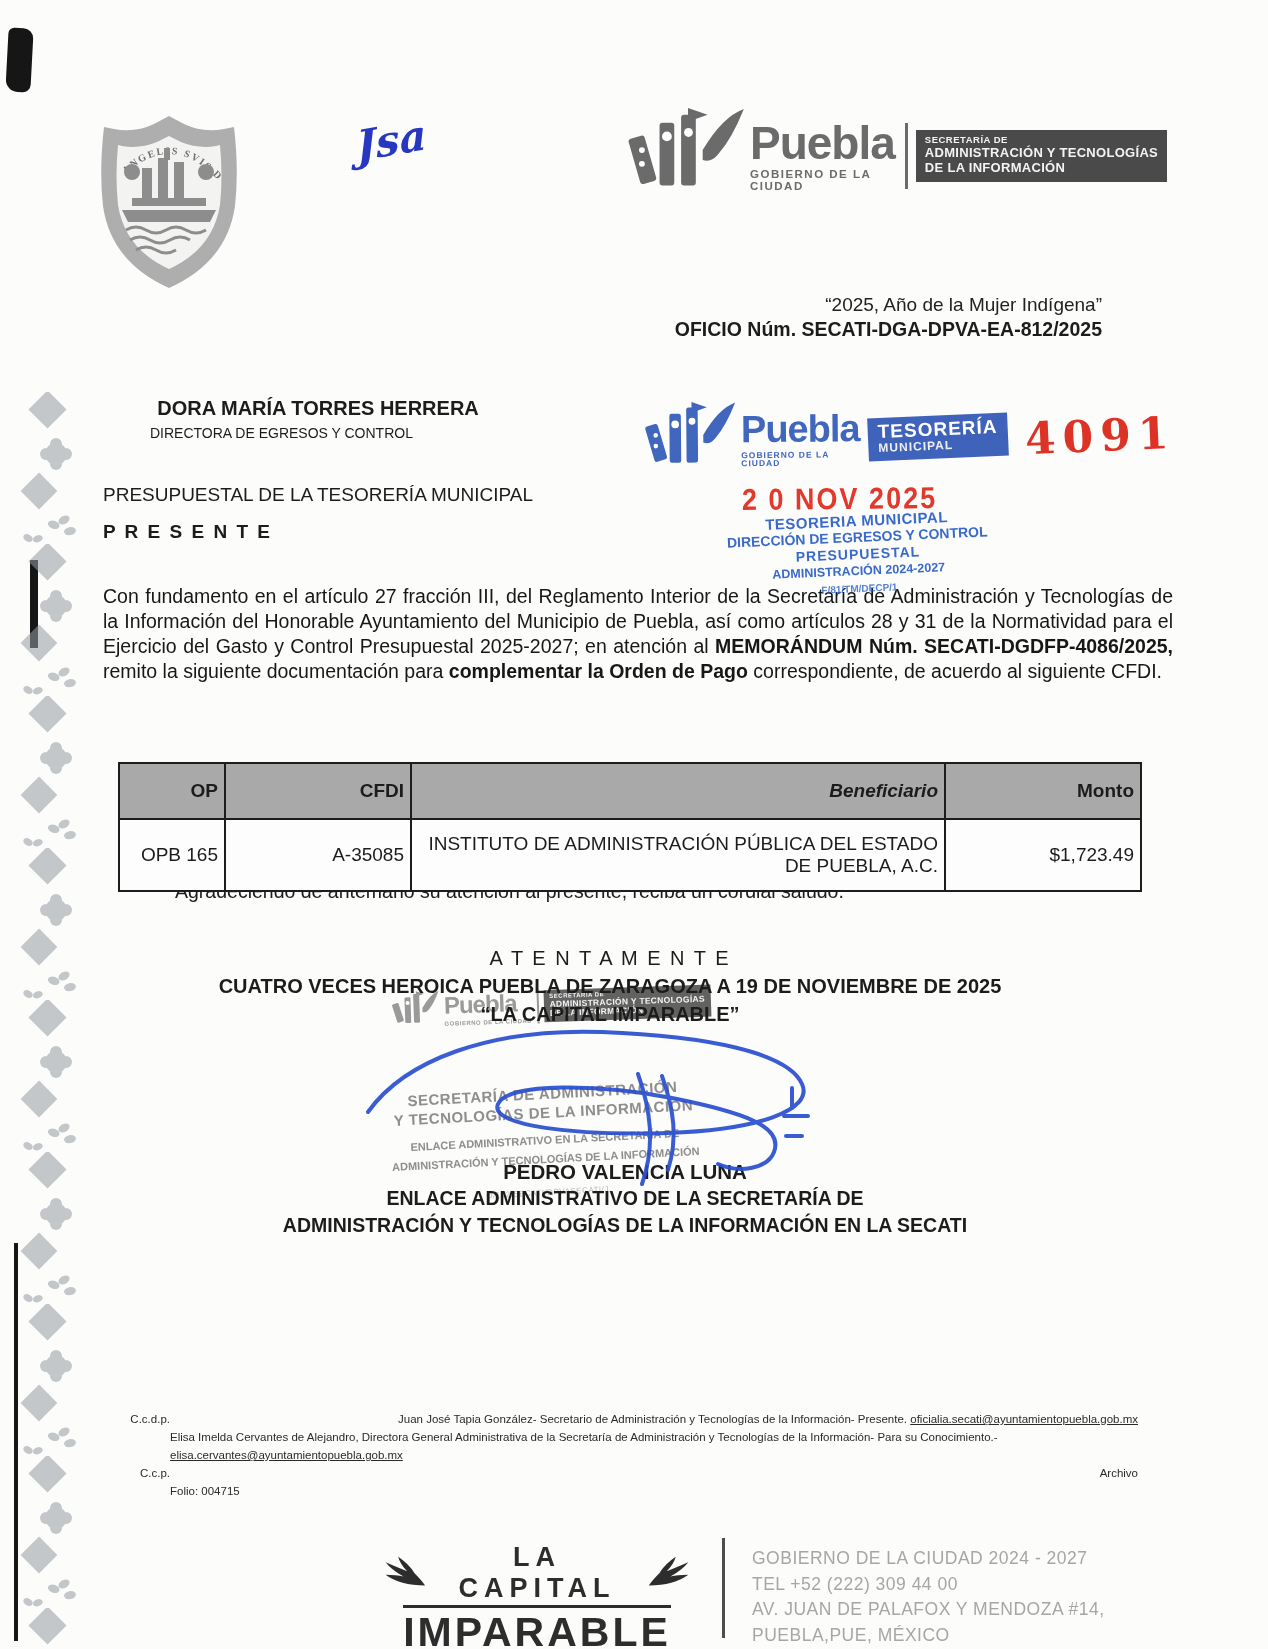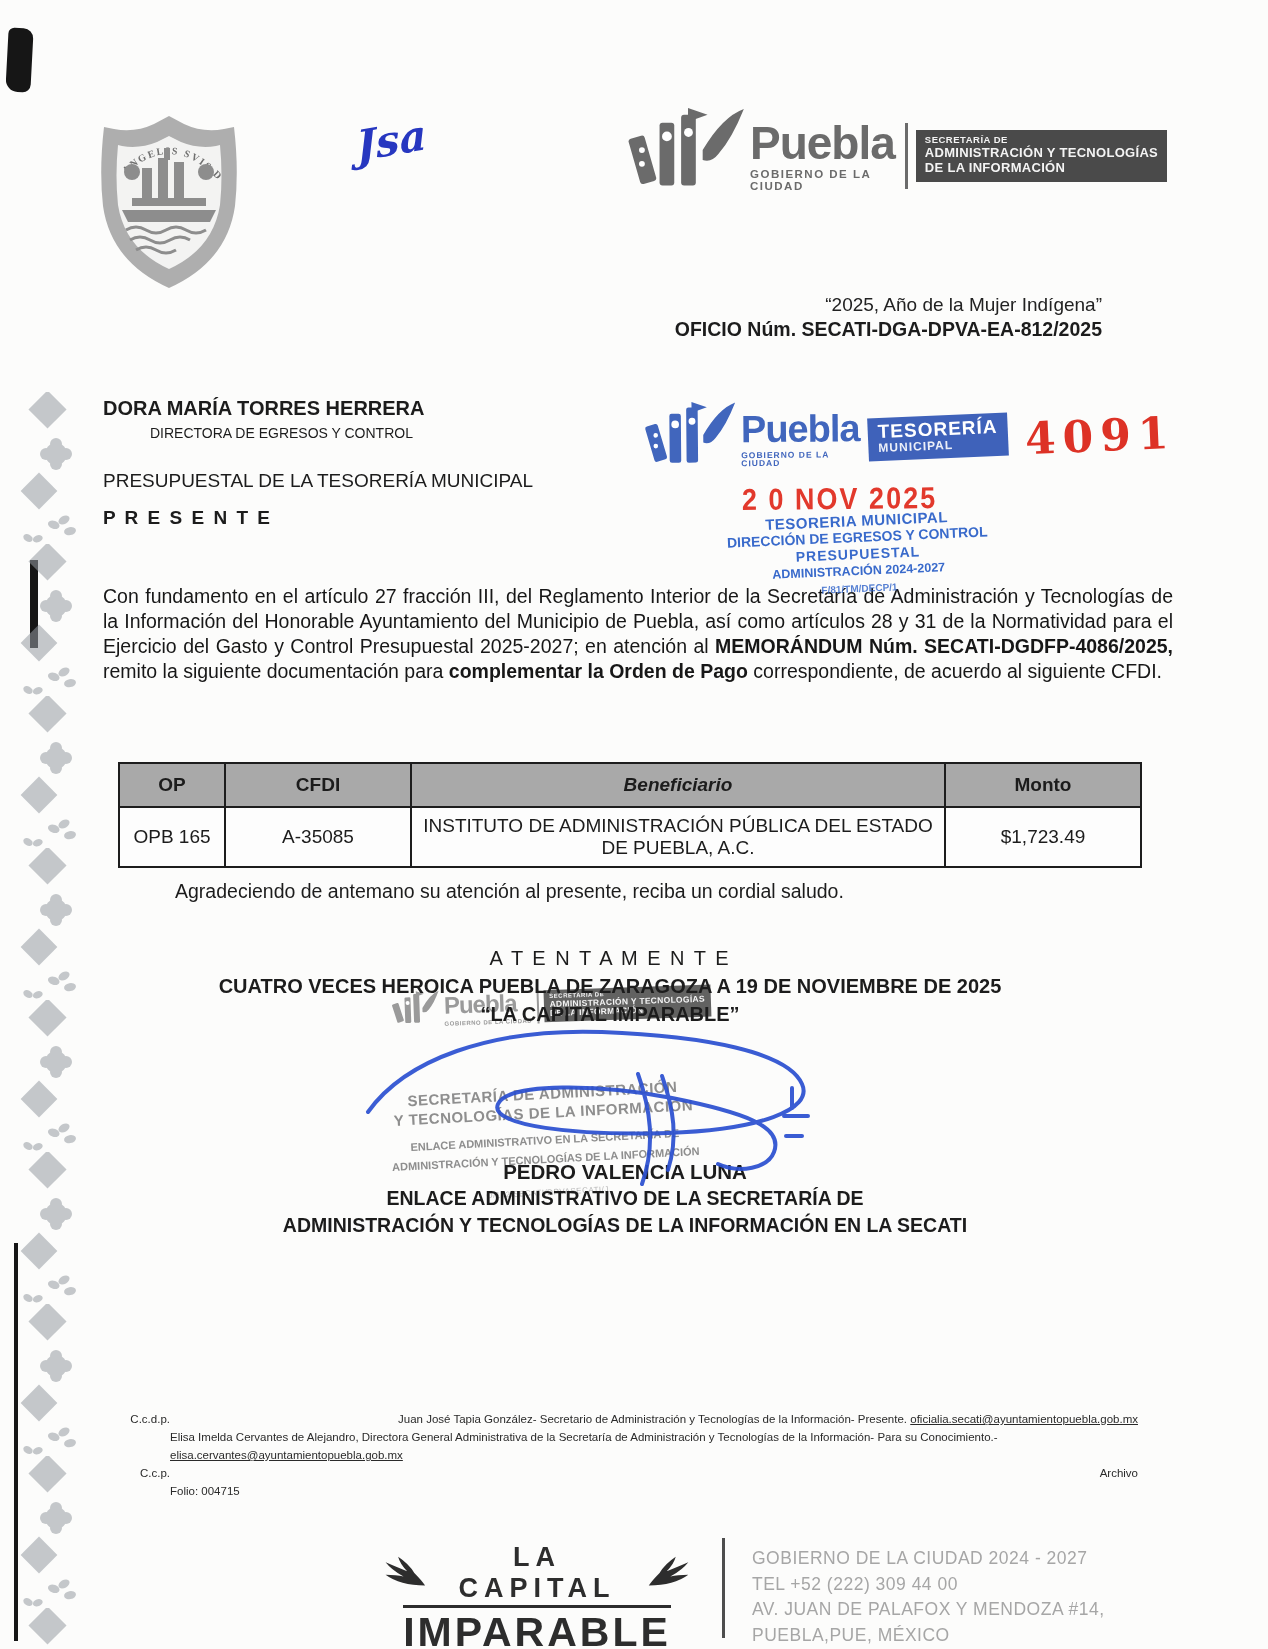--- a/index.html
+++ b/index.html
@@ -39,23 +39,23 @@
   .dept-box .d1{font-size:9.5px;font-weight:bold;letter-spacing:.5px;}
   .dept-box .d2,.dept-box .d3{font-size:13px;font-weight:bold;letter-spacing:.3px;}
 
   
   #quote-block{right:166px;top:268px;text-align:right;line-height:25px;}
   #quote-line{font-size:19px;color:#222;margin-top:24px;}
   #oficio-line{font-size:19.5px;font-weight:bold;}
 
   
   #addressee{left:103px;top:396px;line-height:1.25;}
-  #addressee .a-name{font-size:20px;font-weight:bold;}
+  #addressee .a-name{font-size:20px;font-weight:bold;text-align:center;}
   #addressee .a-t1{font-size:14px;margin-top:4px;margin-left:47px;}
-  #addressee .a-t2{font-size:19px;margin-top:26px;}
+  #addressee .a-t2{font-size:19px;margin-top:40px;}
   #addressee .a-presente{font-size:19px;font-weight:bold;letter-spacing:2px;margin-top:14px;}
 
   
   #treasury-stamp{left:645px;top:390px;width:470px;height:95px;display:flex;align-items:center;color:#4166bd;transform:rotate(-0.5deg);}
   #treasury-stamp .wordmark .brand{font-size:38px;color:#4166bd;}
   #treasury-stamp .wordmark .brand-sub{font-size:8.5px;color:#4166bd;letter-spacing:1px;}
   .tes-box{background:#3f62ba;color:#fff;padding:4px 10px 6px 10px;margin-left:8px;transform:rotate(-2deg);line-height:1.05;flex:none;}
   .tes-box .tb1{font-size:19px;font-weight:bold;letter-spacing:1px;}
   .tes-box .tb2{font-size:12px;font-weight:bold;letter-spacing:1px;opacity:.9;}
   #folio-number{
@@ -74,21 +74,21 @@
   #received-stamp .r3{font-size:14px;font-weight:bold;letter-spacing:1px;}
   #received-stamp .r4{font-size:12.5px;font-weight:bold;}
   #received-stamp .r5{font-size:10px;font-weight:bold;opacity:.85;}
 
   
   #body-par{left:103px;top:584px;width:1070px;font-size:19.5px;line-height:25px;text-align:justify;z-index:2;color:#171717;}
   #body-par b{font-weight:bold;}
 
   
   #cfdi-table{left:118px;top:762px;border-collapse:collapse;z-index:2;}
-  #cfdi-table th,#cfdi-table td{border:2.5px solid #1d1d1d;font-size:19px;text-align:center;padding:3px 6px;}
+  #cfdi-table th,#cfdi-table td{border:2.5px solid #1d1d1d;font-size:19px;text-align:right;padding:9px 6px;}
   #cfdi-table th{background:#a9a9a9;font-weight:bold;height:36px;}
   #cfdi-table td{height:52px;background:#fdfdfd;}
   .col-op{width:92px;} .col-cfdi{width:172px;} .col-ben{width:520px;font-style:italic;} .col-monto{width:182px;}
 
   
   #thanks{left:175px;top:880px;font-size:19.5px;}
 
   
   #closing{left:55px;top:944px;width:1110px;text-align:center;line-height:28px;z-index:4;}
   #closing .c1{font-size:20px;font-weight:normal;letter-spacing:2px;}

